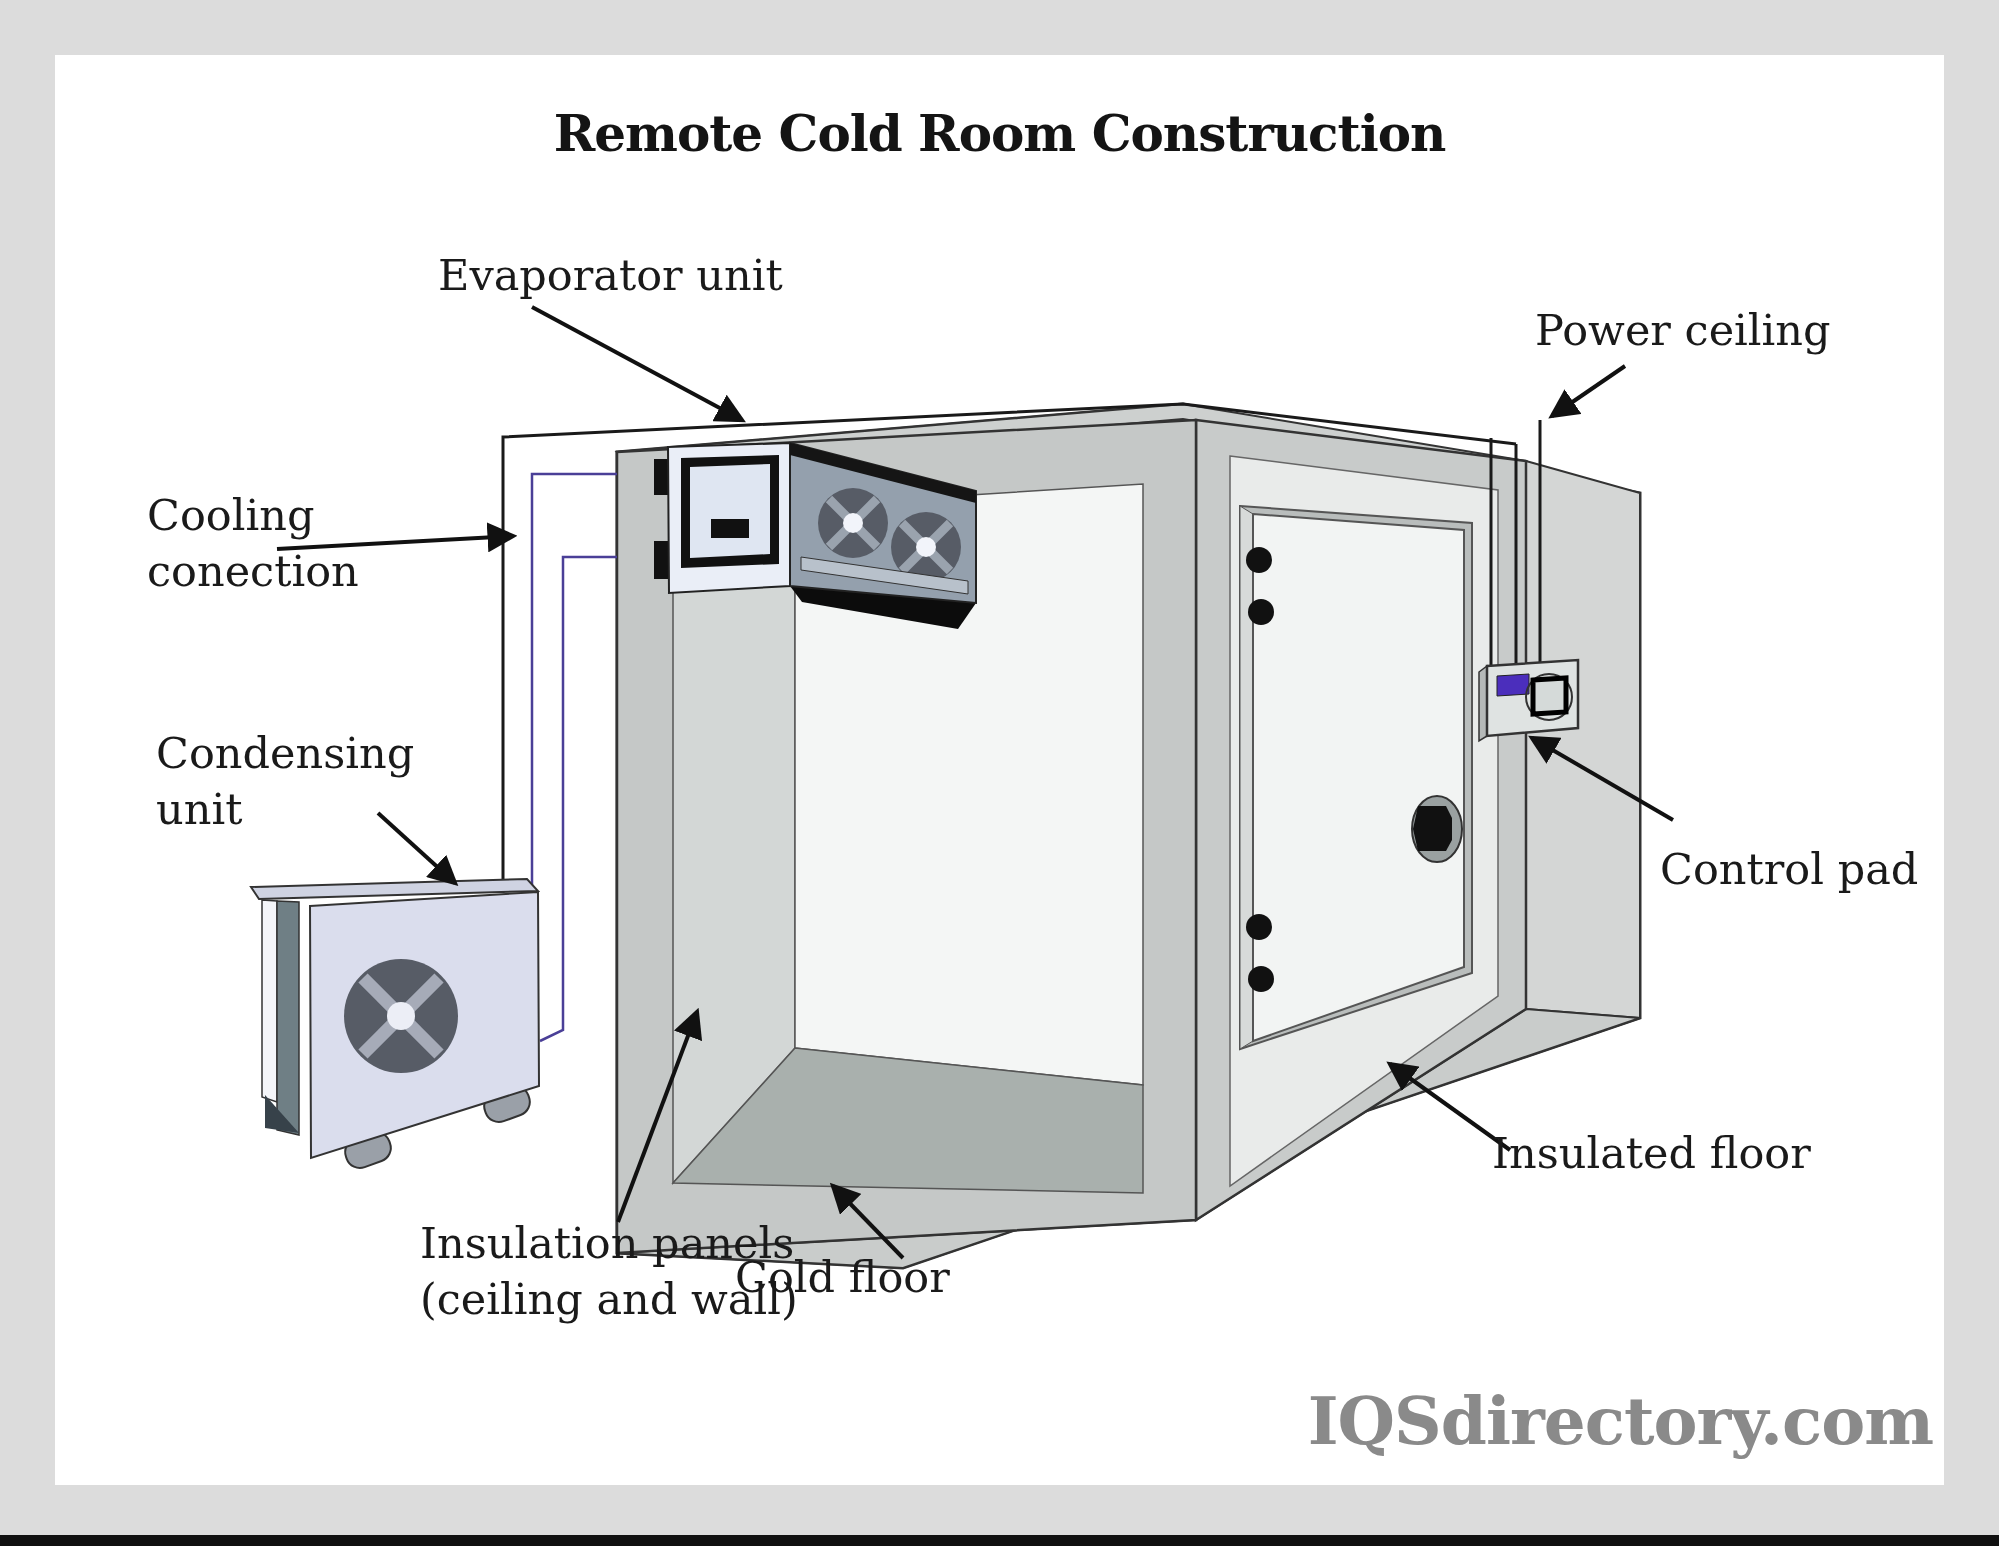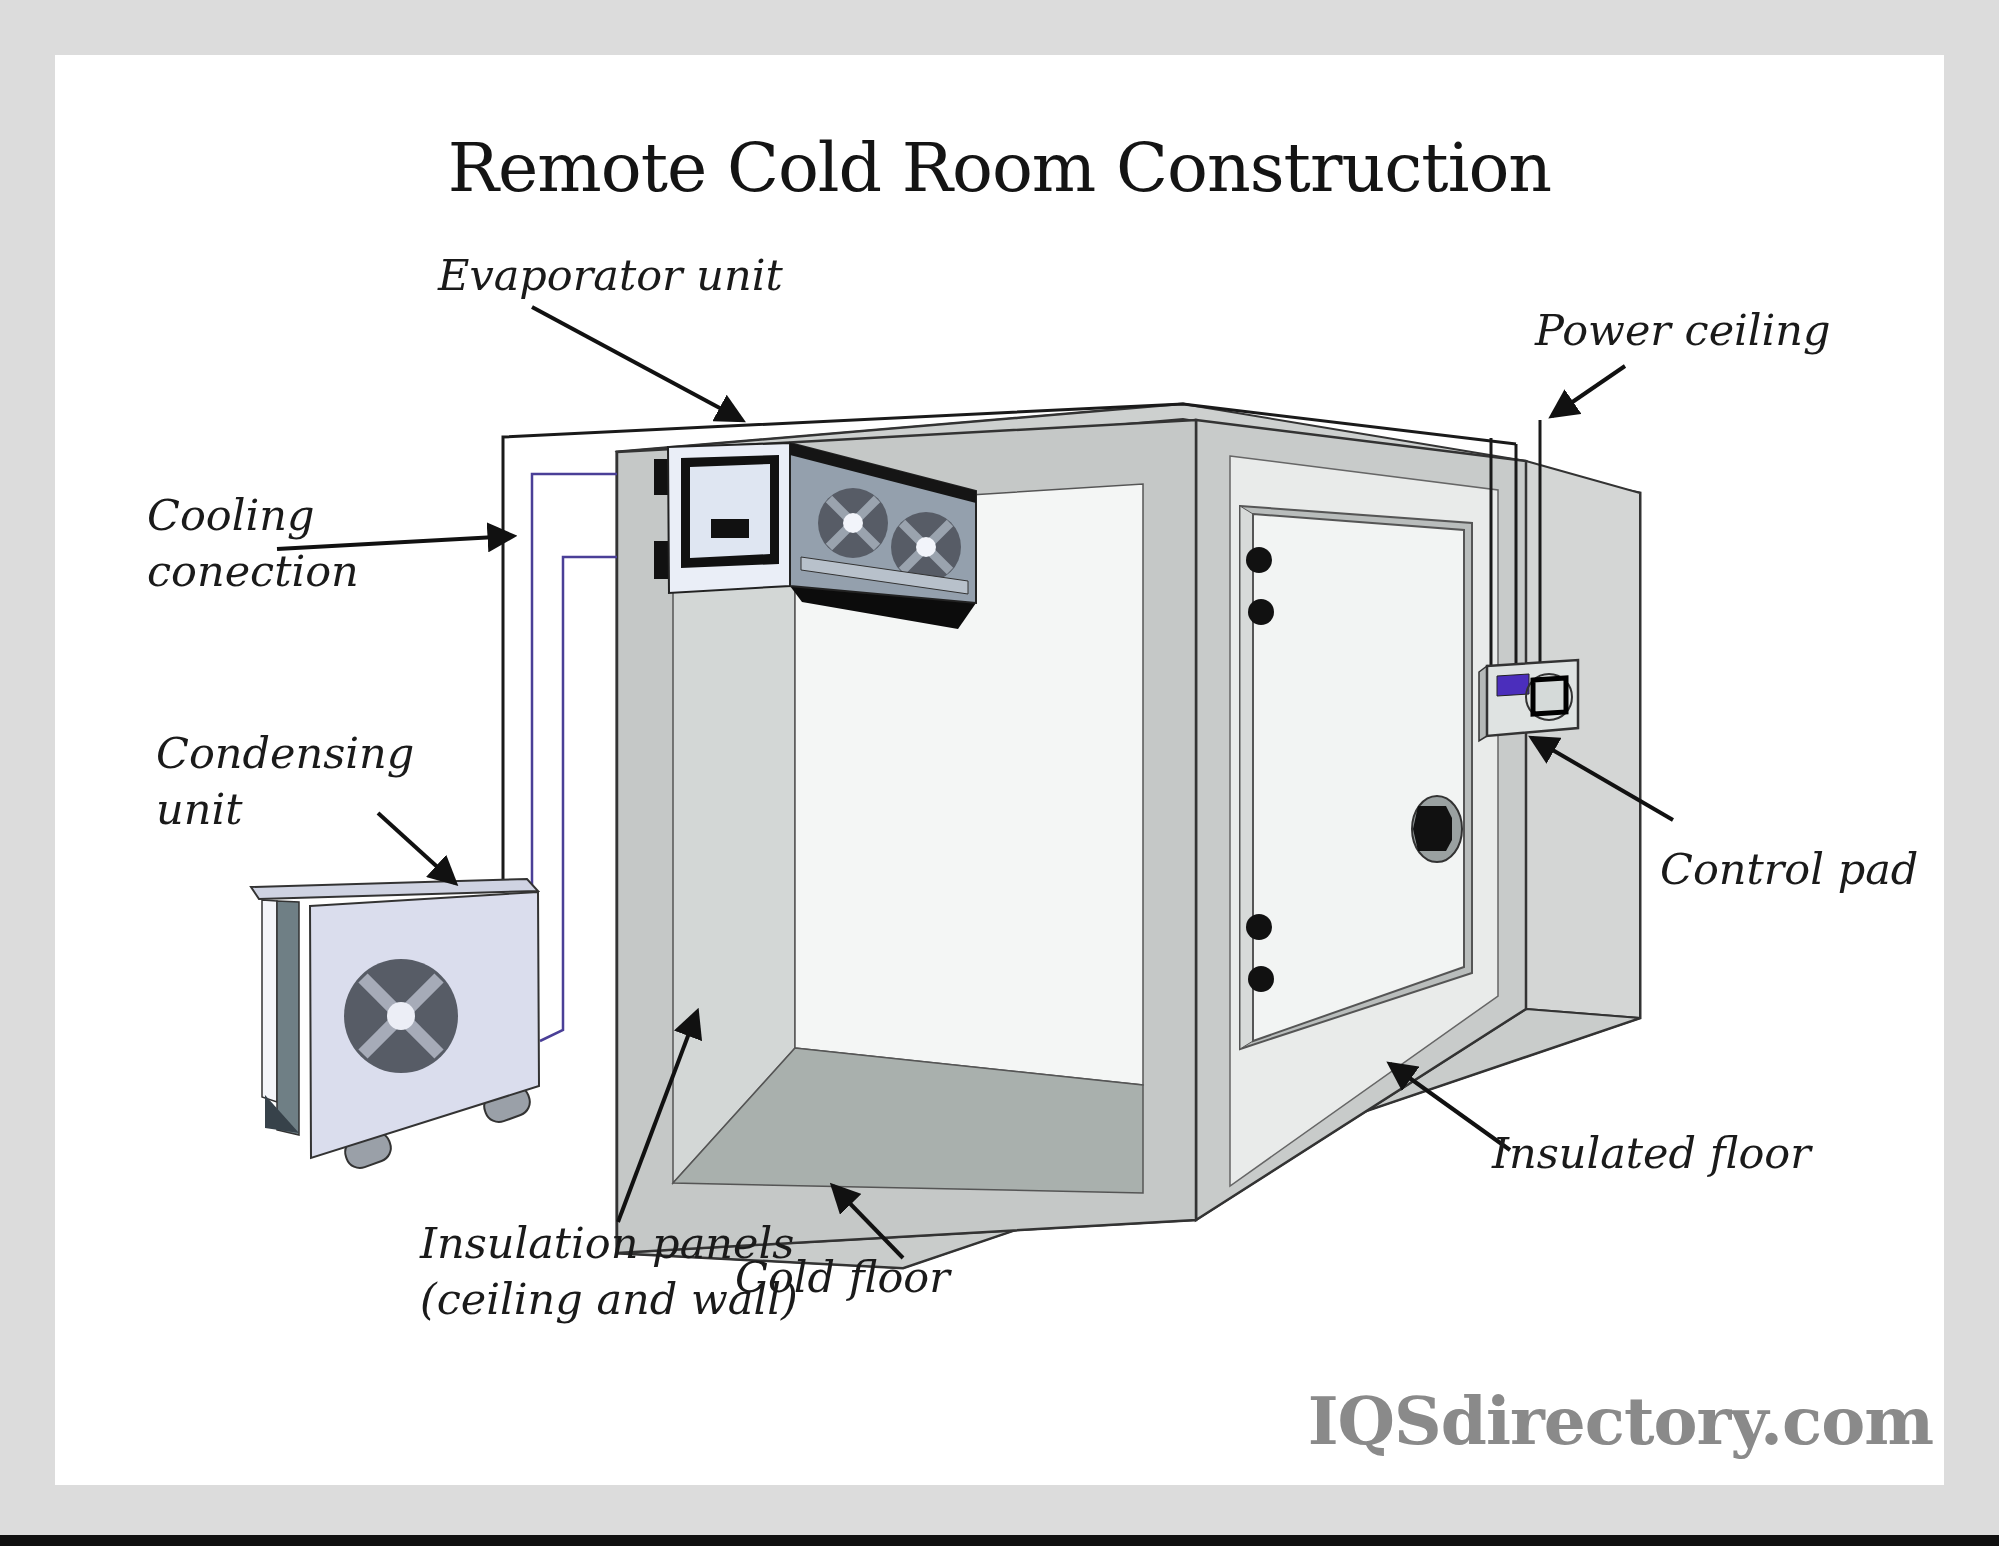--- a/index.html
+++ b/index.html
@@ -11,26 +11,25 @@
   .card{
     position:absolute;left:55px;top:55px;width:1889px;height:1430px;
     background:#ffffff;
   }
   .bottom-bar{
     position:absolute;left:0;top:1535px;width:1999px;height:11px;background:#101010;
   }
   .diagram-svg{position:absolute;left:0;top:0;width:1999px;height:1546px;}
   .page-title{
     position:absolute;left:0;top:104px;width:1999px;text-align:center;
-    font-size:68px;font-weight:400;letter-spacing:-1px;color:#141414;margin-top:24px;
+    font-size:50px;font-weight:700;letter-spacing:-1px;color:#141414;
   }
   .lbl{
     position:absolute;font-size:43px;line-height:1.3;color:var(--c-label_text,#1a1a1a);
     white-space:nowrap;
-    font-style:italic;
   }
   .lbl-evaporator{left:438px;top:248px;}
   .lbl-power{left:1535px;top:303px;}
   .lbl-cooling{left:147px;top:480px;margin-top:8px;}
   .lbl-condensing{left:156px;top:726px;}
   .lbl-control{left:1660px;top:836px;margin-top:6px;}
   .lbl-door{left:1492px;top:1126px;}
   .lbl-insulation{left:420px;top:1216px;}
   .lbl-floor{left:735px;top:1250px;}
   .watermark{

